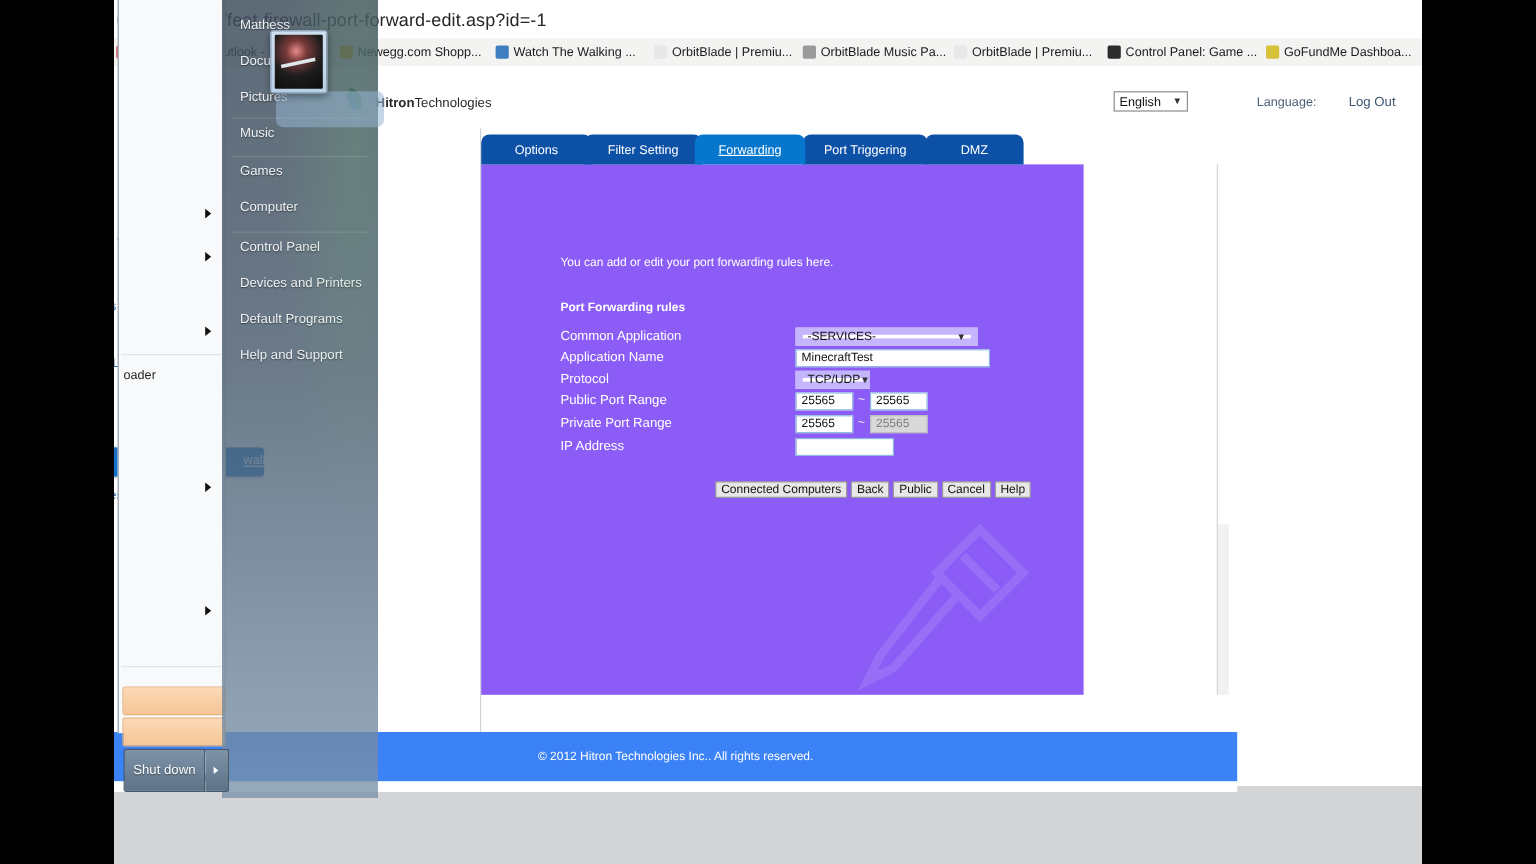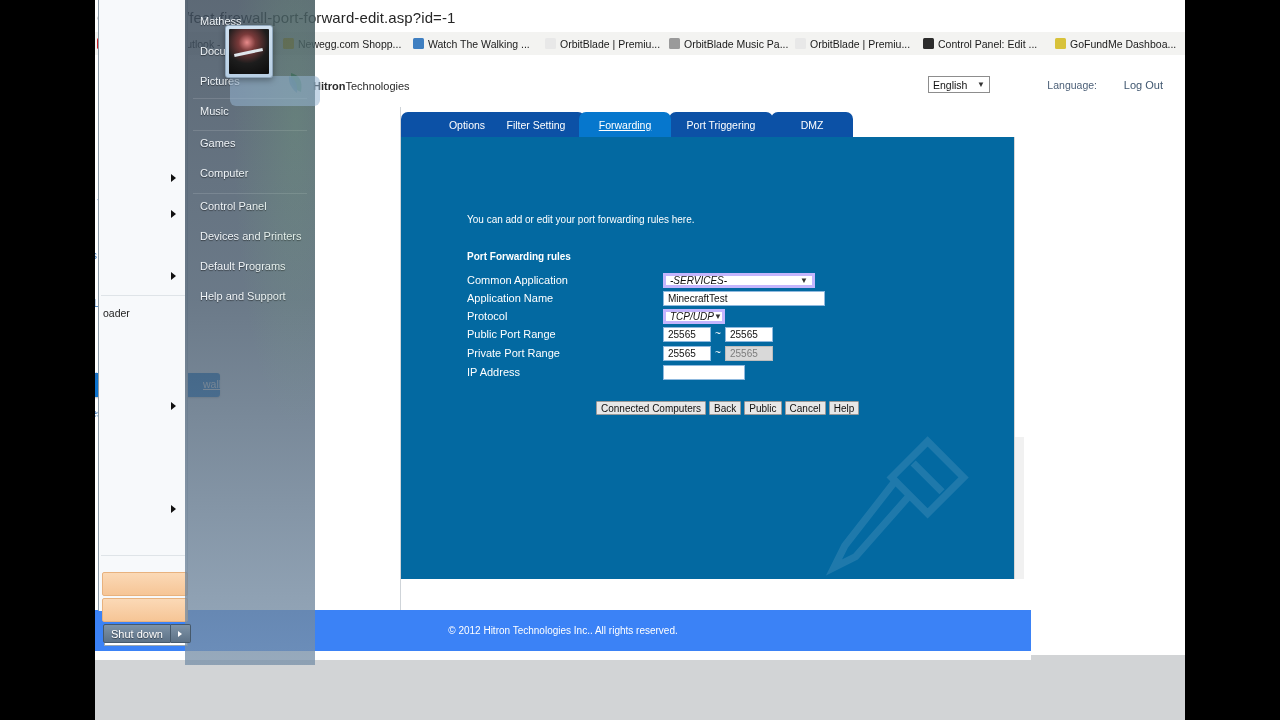--- a/index.html
+++ b/index.html
@@ -35,33 +35,33 @@
                box-shadow:0 1px 2px rgba(0,0,0,.25);}
   .rt-side-sel span{position:absolute;left:148px;top:5px;font-size:10.5px;color:#fff;text-decoration:underline;white-space:nowrap;}
 
   
   .rt-tabs{position:absolute;left:306px;top:57px;width:613px;height:25px;}
   .rt-tab{position:absolute;top:0;height:25px;background:#0c51a6;color:#ffffff;font-size:10.5px;
           display:flex;align-items:center;justify-content:center;border-radius:7px 7px 0 0;}
   .rt-tab.active{background:#0677cd;}
   .rt-tab.active span{text-decoration:underline;}
 
-  .rt-body{position:absolute;left:306px;top:82px;width:613px;height:442px;background:#0369a1;}
+  .rt-body{position:absolute;left:306px;top:82px;width:502px;height:442px;background:#8b5cf6;}
   .rt-scroll{position:absolute;left:919px;top:82px;width:9px;height:442px;background:#f1f1f1;border-left:1px solid #d7d7d7;}
   .rt-scroll i{position:absolute;left:0;top:0;width:9px;height:300px;background:#fff;display:block;}
   .rt-watermark{position:absolute;right:18px;bottom:-10px;width:180px;height:180px;opacity:.11;}
 
   .rt-intro{position:absolute;left:66px;top:77px;font-size:10px;color:#ffffff;}
   .rt-sect{position:absolute;left:66px;top:114px;font-size:10px;color:#ffffff;font-weight:bold;}
 
   .rt-row{position:absolute;left:66px;height:17px;}
   .rt-lbl{position:absolute;left:0;top:1px;font-size:11px;color:#ffffff;white-space:nowrap;}
   .fld{position:absolute;background:#fff;border:1px solid #8fb9de;box-sizing:border-box;font-size:10px;color:#111;
        display:flex;align-items:center;padding:0 4px;height:15px;}
-  .fld.sel{border:3px solid #c4b5fd;justify-content:space-between;font-style:italic;}
+  .fld.sel{border:6px solid #c4b5fd;justify-content:space-between;}
   .fld.dim{background:#d9d9d9;color:#7d7d7d;border-color:#bdbdbd;}
   .caret{font-size:8px;color:#333;line-height:1;}
   .dash{position:absolute;font-size:10px;color:#fff;top:1px;}
 
   .rt-btns{position:absolute;left:195px;top:264px;display:flex;gap:3px;}
   .btn{background:#e7e7e7;border:1px solid #9a9a9a;font-size:10px;color:#111;padding:1px 4px;height:14px;
        display:flex;align-items:center;box-sizing:border-box;border-radius:1px;}
 
   .rt-foot{position:absolute;left:0;top:555px;width:1090px;height:45px;background:#fff;}
   .rt-footbar{position:absolute;left:0;top:0;width:936px;height:41px;background:#3b82f6;
@@ -78,21 +78,21 @@
   .sm-arrow{position:absolute;width:0;height:0;border-left:5px solid #111;border-top:4px solid transparent;border-bottom:4px solid transparent;}
   .sm-txt{position:absolute;font-size:10.5px;color:#1c1c1c;white-space:nowrap;}
   .sm-hl{position:absolute;left:3px;width:86px;height:24px;background:linear-gradient(#fbd9b6,#f6c596);border:1px solid #e8b27e;box-sizing:border-box;border-radius:2px;}
   .sm-search{position:absolute;left:5px;top:627px;width:84px;height:19px;background:#fff;border:1px solid #9aa7b2;box-sizing:border-box;}
   .sm-search .mag{position:absolute;right:4px;top:3px;}
 
   .sm-right{position:absolute;left:90px;top:0;width:130px;height:665px;
             background:linear-gradient(180deg, rgba(62,77,92,.84) 0%, rgba(74,92,110,.82) 45%, rgba(122,146,170,.78) 100%);}
   .sm-item{position:absolute;left:15px;font-size:11px;color:#eef3f7;white-space:nowrap;text-shadow:0 1px 1px rgba(0,0,0,.5);}
   .sm-div{position:absolute;left:8px;width:114px;height:1px;background:rgba(255,255,255,.13);}
-  .sm-shut{position:absolute;left:8px;top:624px;height:19px;display:flex;align-items:stretch;}
+  .sm-shut{position:absolute;left:8px;top:624px;height:36px;display:flex;align-items:stretch;}
   .sm-shut .lbl{background:linear-gradient(#7e93a7,#5d7287);border:1px solid #46596b;color:#fff;font-size:11px;
                 padding:0 7px;display:flex;align-items:center;border-radius:2px 0 0 2px;text-shadow:0 1px 1px rgba(0,0,0,.5);}
   .sm-shut .arw{background:linear-gradient(#7e93a7,#5d7287);border:1px solid #46596b;border-left:none;width:19px;
                 display:flex;align-items:center;justify-content:center;border-radius:0 2px 2px 0;}
   .sm-shut .arw i{width:0;height:0;border-left:4px solid #fff;border-top:3px solid transparent;border-bottom:3px solid transparent;display:block;}
 
   
   .thumb{position:absolute;left:130px;top:25px;width:48px;height:53px;background:linear-gradient(#cfe0ef,#b8cfe4);
          border:1px solid #8fa6bb;border-radius:3px;padding:3px;box-sizing:border-box;box-shadow:0 2px 6px rgba(0,0,0,.35);}
   .thumb .pic{width:100%;height:100%;background:radial-gradient(circle at 45% 30%, #e98b8b 0%, #7a3a3a 22%, #1d1d1d 55%, #0b0b0b 100%);border-radius:1px;position:relative;overflow:hidden;}
@@ -136,21 +136,21 @@
         <div class="bm" style="left: 574px;">
           <span class="bmico" style="background: rgb(154, 154, 154);"></span>
           <span>OrbitBlade Music Pa...</span>
         </div>
         <div class="bm" style="left: 700px;">
           <span class="bmico" style="background: rgb(232, 232, 232);"></span>
           <span>OrbitBlade | Premiu...</span>
         </div>
         <div class="bm" style="left: 828px;">
           <span class="bmico" style="background: rgb(44, 44, 44);"></span>
-          <span>Control Panel: Edit ...</span>
+          <span>Control Panel: Game ...</span>
         </div>
         <div class="bm" style="left: 960px;">
           <span class="bmico" style="background: rgb(216, 194, 58);"></span>
           <span>GoFundMe Dashboa...</span>
         </div>
       </div>
 
     <div class="page">
 
       <div class="rt-wrap">
@@ -174,21 +174,21 @@
             <span>wall</span>
           </div>
         <div class="rt-side-item" style="top: 90px; left: -12px;">up Wizard</div>
             <div class="rt-side-item" style="top: 142px; left: -12px;">tus</div>
             <div class="rt-side-item" style="top: 190px; left: -12px;">N/LAN</div>
             <div class="rt-side-item" style="top: 263px; left: -12px;">ental Control</div>
             <div class="rt-side-item" style="top: 300px; left: -12px;">eless</div>
           </div>
 
         <div class="rt-tabs" id="rt-tabs">
-            <div class="rt-tab" style="left: 0px; width: 92px; z-index: 1; padding-left: 20px;">
+            <div class="rt-tab" style="left: 0px; width: 92px; z-index: 1;">
               <span>Options</span>
             </div>
             <div class="rt-tab" style="left: 86px; width: 98px; z-index: 1;">
               <span>Filter Setting</span>
             </div>
             <div class="rt-tab active" style="left: 178px; width: 92px; z-index: 5;">
               <span>Forwarding</span>
             </div>
             <div class="rt-tab" style="left: 268px; width: 104px; z-index: 1;">
               <span>Port Triggering</span>

